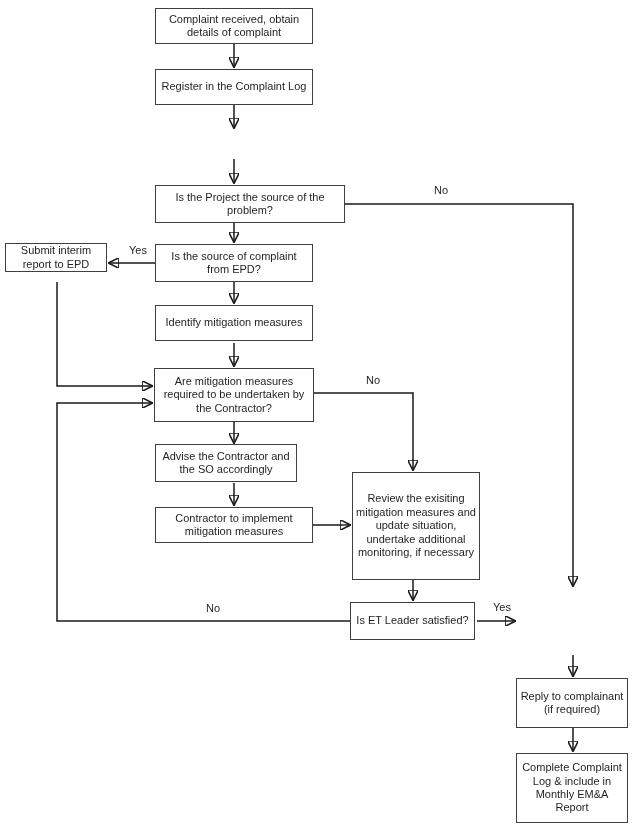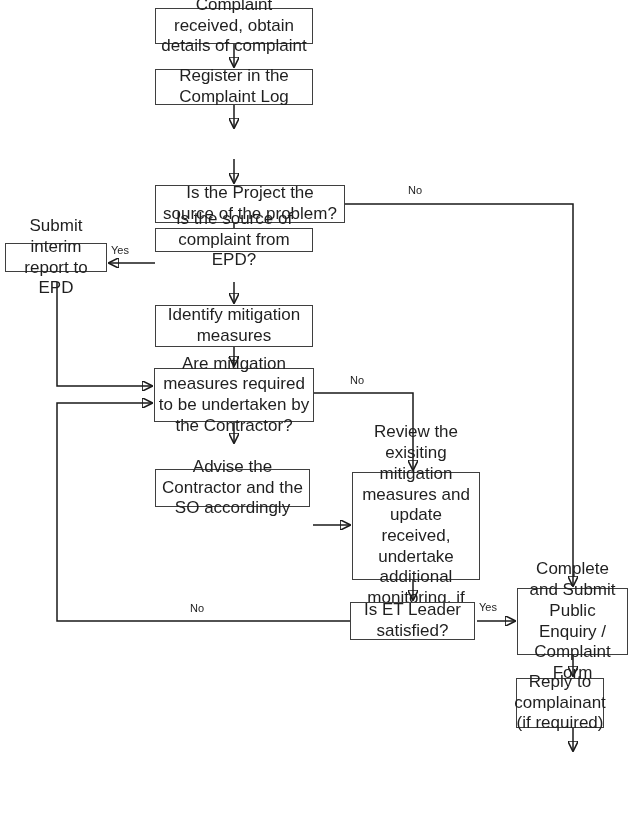--- a/index.html
+++ b/index.html
@@ -27,28 +27,28 @@
   }
   .node{
     position:absolute;
     box-sizing:border-box;
     background:#ffffff;
     border:1.5px solid var(--box-border);
     display:flex;
     align-items:center;
     justify-content:center;
     text-align:center;
-    font-size:17px;
+    font-size:11px;
     line-height:1.22;
     padding:10px 3px;
   }
   .edge-label{
     position:absolute;
     font-size:11px;
-    text-align:left;
+    text-align:right;
     color:var(--text);
   }
 </style>
 </head>
 <body>
 
 <div class="canvas">
 
   <svg class="connectors" viewBox="0 0 634 832" xmlns="http://www.w3.org/2000/svg">
     <defs>
@@ -86,53 +86,56 @@
 
 
   <div class="node" style="left:155px;top:185px;width:190px;height:38px">
     <span>Is the Project the source of the problem?</span>
   </div>
 
   <div class="node" style="left:5px;top:243px;width:102px;height:29px">
     <span>Submit interim report to EPD</span>
   </div>
 
-  <div class="node" style="left:155px;top:228px;width:158px;height:24px">
+  <div class="node" style="left:155px;top:244px;width:158px;height:38px">
     <span>Is the source of complaint from EPD?</span>
   </div>
 
-  <div class="node" style="left:155px;top:305px;width:158px;height:42px">
+  <div class="node" style="left:155px;top:305px;width:158px;height:36px">
     <span>Identify mitigation measures</span>
   </div>
 
   <div class="node" style="left:154px;top:368px;width:160px;height:54px">
     <span>Are mitigation measures required to be undertaken by the Contractor?</span>
   </div>
 
-  <div class="node" style="left:155px;top:469px;width:155px;height:38px">
+  <div class="node" style="left:155px;top:444px;width:142px;height:38px">
     <span>Advise the Contractor and the SO accordingly</span>
   </div>
 
+  <div class="node" style="left:155px;top:507px;width:158px;height:36px">
+    <span>Contractor to implement mitigation measures</span>
+  </div>
 
   <div class="node" style="left:352px;top:472px;width:128px;height:108px">
-    <span>Review the exisiting mitigation measures and update received, undertake additional monitoring, if necessary</span>
+    <span>Review the exisiting mitigation measures and update situation, undertake additional monitoring, if necessary</span>
   </div>
 
   <div class="node" style="left:350px;top:602px;width:125px;height:38px">
     <span>Is ET Leader satisfied?</span>
   </div>
 
-  <div class="node" style="left:517px;top:588px;width:111px;height:67px">
-    <span>Complete and Submit Public Enquiry / Complaint Form</span>
-  </div>
 
-  <div class="node" style="left:516px;top:678px;width:88px;height:50px">
+  <div class="node" style="left:516px;top:678px;width:112px;height:50px">
     <span>Reply to complainant (if required)</span>
   </div>
 
+  <div class="node" style="left:516px;top:753px;width:112px;height:70px">
+    <span>Complete Complaint Log &amp; include in Monthly EM&amp;A Report</span>
+  </div>
 
   <div class="edge-label" style="left:408px;top:184px;width:40px">No</div>
 
   <div class="edge-label" style="left:111px;top:244px;width:36px">Yes</div>
 
   <div class="edge-label" style="left:350px;top:374px;width:30px">No</div>
 
   <div class="edge-label" style="left:190px;top:602px;width:30px">No</div>
 
   <div class="edge-label" style="left:479px;top:601px;width:32px">Yes</div>

